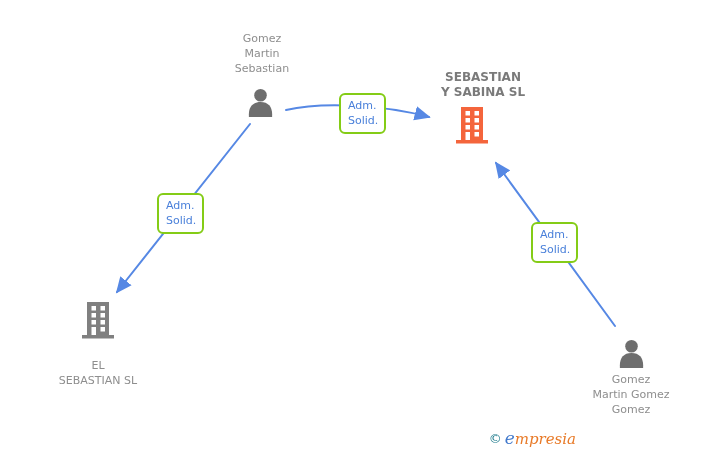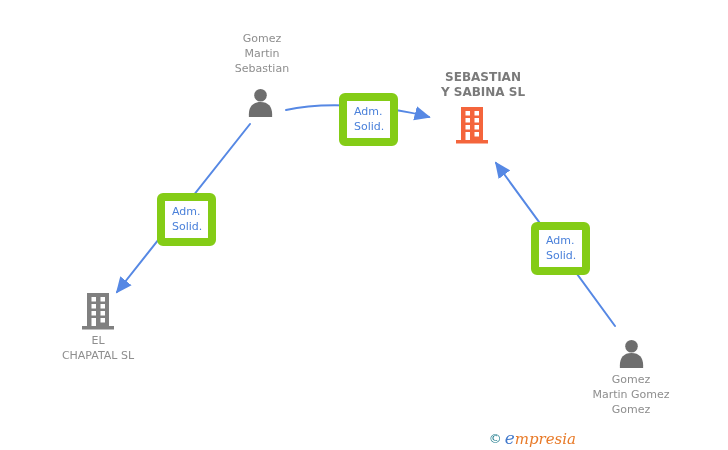--- a/index.html
+++ b/index.html
@@ -37,21 +37,21 @@
     font-size: 12px;
     font-weight: bold;
     color: #7a7a7a;
     line-height: 15px;
   }
   .node-icon { line-height: 0; }
   .edge-label {
     position: absolute;
     z-index: 3;
     background: #ffffff;
-    border: 8px solid #84cc16;
+    border: 2px solid #84cc16;
     border-radius: 6px;
     padding: 3px 6px 4px 7px;
     font-size: 11px;
     line-height: 15px;
     color: #4a80da;
     white-space: nowrap;
   }
   .watermark {
     position: absolute;
     right: 4px; bottom: 2px;
@@ -126,40 +126,40 @@
           <rect x="19.5" y="12" width="4.5" height="4.5"></rect>
           <rect x="10.5" y="19" width="4.5" height="4.5"></rect>
           <rect x="19.5" y="19" width="4.5" height="4.5"></rect>
           <rect x="10.5" y="26" width="4.5" height="8"></rect>
           <rect x="19.5" y="26" width="4.5" height="4.5"></rect>
         </g>
       </svg>
     </div>
   </div>
 
-  <div class="node" style="left:48px; top:292px; width:100px;">
+  <div class="node" style="left:48px; top:301px; width:100px;gap:16px;">
     <div class="node-icon">
       <svg width="34" height="38" viewBox="0 0 34 38">
         <rect x="1" y="34" width="32" height="3.5" fill="#808080"></rect>
         <rect x="6" y="1" width="22" height="33" fill="#808080"></rect>
         <g fill="#ffffff">
           <rect x="10.5" y="5" width="4.5" height="4.5"></rect>
           <rect x="19.5" y="5" width="4.5" height="4.5"></rect>
           <rect x="10.5" y="12" width="4.5" height="4.5"></rect>
           <rect x="19.5" y="12" width="4.5" height="4.5"></rect>
           <rect x="10.5" y="19" width="4.5" height="4.5"></rect>
           <rect x="19.5" y="19" width="4.5" height="4.5"></rect>
           <rect x="10.5" y="26" width="4.5" height="8"></rect>
           <rect x="19.5" y="26" width="4.5" height="4.5"></rect>
         </g>
       </svg>
     </div>
     <div class="node-label" style="margin-top:3px;">
       <div>EL</div>
-      <div>CHAPATAL SL</div>
+      <div>SEBASTIAN SL</div>
     </div>
   </div>
 
   <div class="node" style="left:576px; top:338px; width:110px;">
     <div class="node-icon">
       <svg width="31" height="31" viewBox="0 0 32 32">
         <circle cx="16" cy="8.5" r="6.5" fill="#6e6e6e"></circle>
         <path d="M16 15.5c-8 0-12 5-12 12.5V31h24v-3c0-7.5-4-12.5-12-12.5z" fill="#6e6e6e"></path>
       </svg>
     </div>

